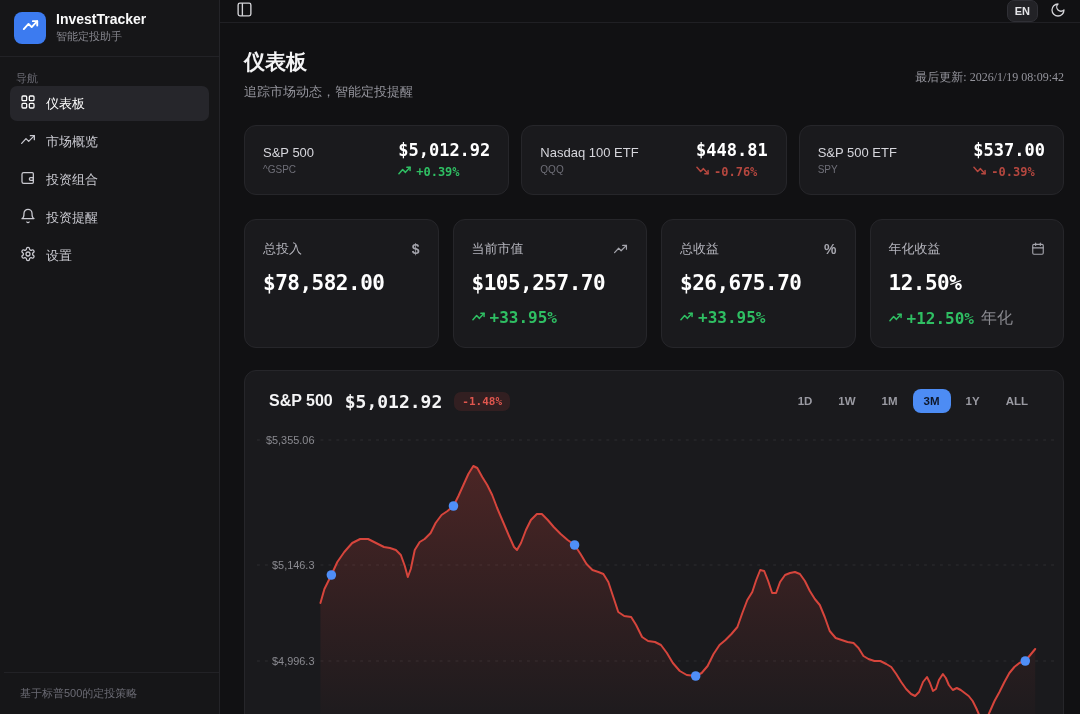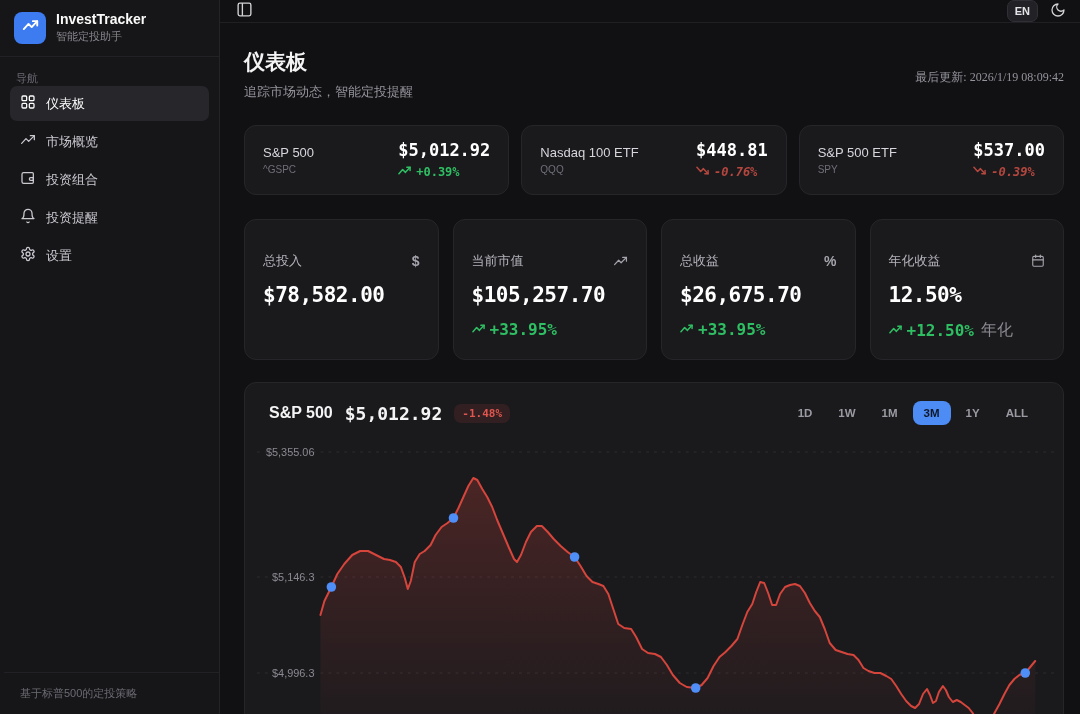--- a/index.html
+++ b/index.html
@@ -47,25 +47,25 @@
   
   .card { background:#1a1a1d; border:1px solid #26262a; border-radius:12px; }
   .ticker-grid { display:grid; grid-template-columns:repeat(3,1fr); gap:12px; margin-top:24px; }
   .ticker-card { padding:14px 18px; display:flex; align-items:center; justify-content:space-between; }
   .ticker-name { font-size:13px; color:#d6d6dc; }
   .ticker-symbol { font-size:10px; color:#6f6f78; margin-top:4px; }
   .ticker-price { font-size:17px; font-weight:bold; color:#ffffff; text-align:right; }
   .ticker-change { display:flex; align-items:center; justify-content:flex-start; gap:5px;
     font-size:12px; font-weight:bold; margin-top:4px; }
   .up   { color:var(--green); }
-  .down { color:var(--red-muted);font-style:italic; }
+  .down { color:var(--red-muted); }
 
   
   .stat-grid { display:grid; grid-template-columns:repeat(4,1fr); gap:14px; margin-top:24px; }
-  .stat-card { padding:32px 18px 18px; }
+  .stat-card { padding:20px 18px 18px; }
   .stat-head { display:flex; justify-content:space-between; align-items:center;
     font-size:13px; color:#b4b4bc; }
   .stat-ic { color:#a5a5ad; font-size:14px; font-weight:bold; display:flex; align-items:center; }
   .stat-value { font-size:21px; font-weight:bold; color:#ffffff; margin-top:13px; letter-spacing:-0.5px; }
   .stat-change { display:flex; align-items:center; gap:5px; font-size:16px; font-weight:bold;
     margin-top:13px; color:var(--green); }
   .stat-suffix { color:#8a8a90; font-weight:normal;
     font-family:"Liberation Sans","DejaVu Sans",sans-serif; margin-left:2px; }
 
   

